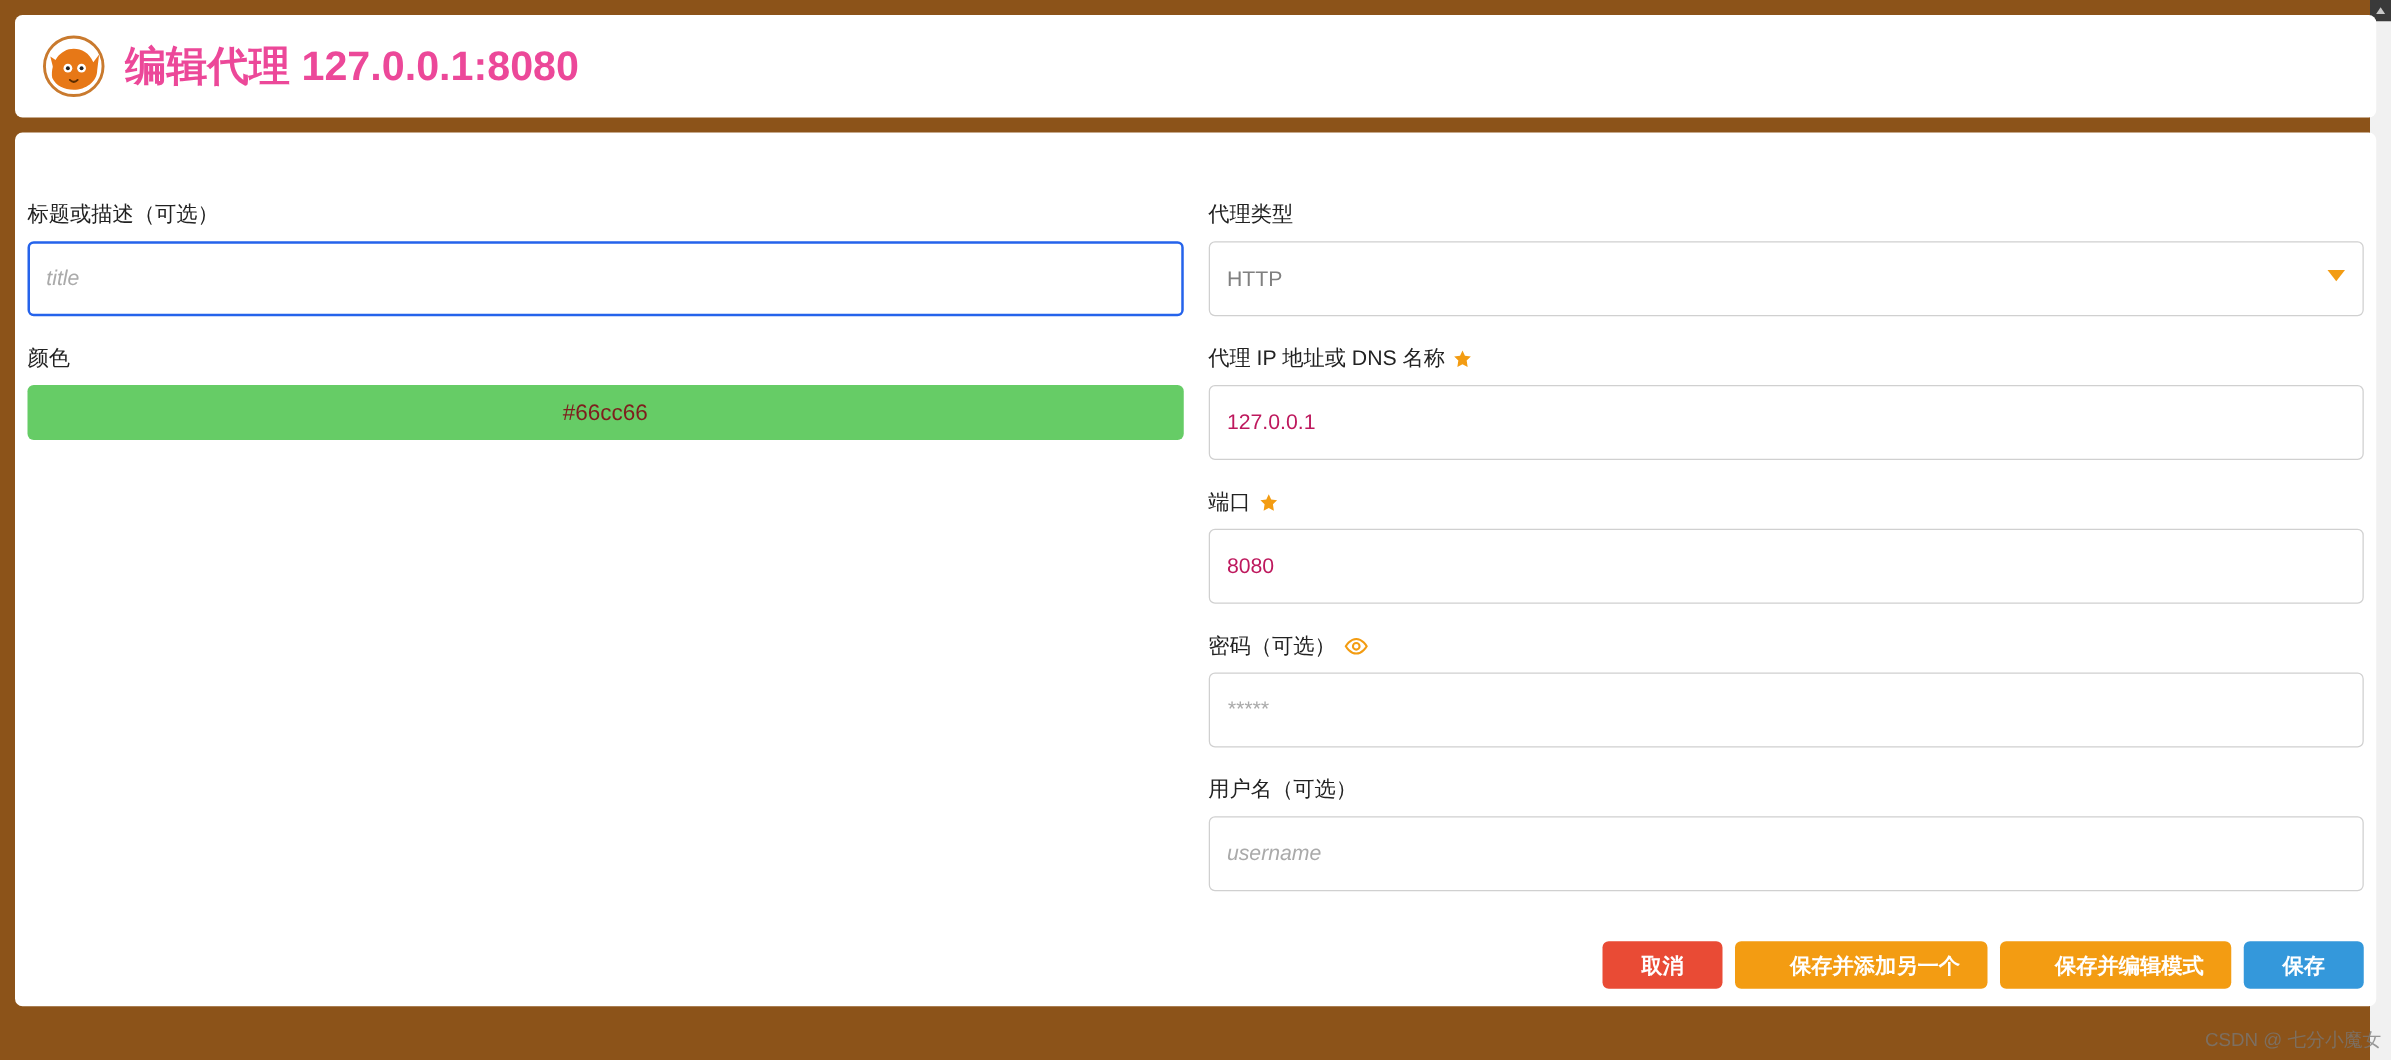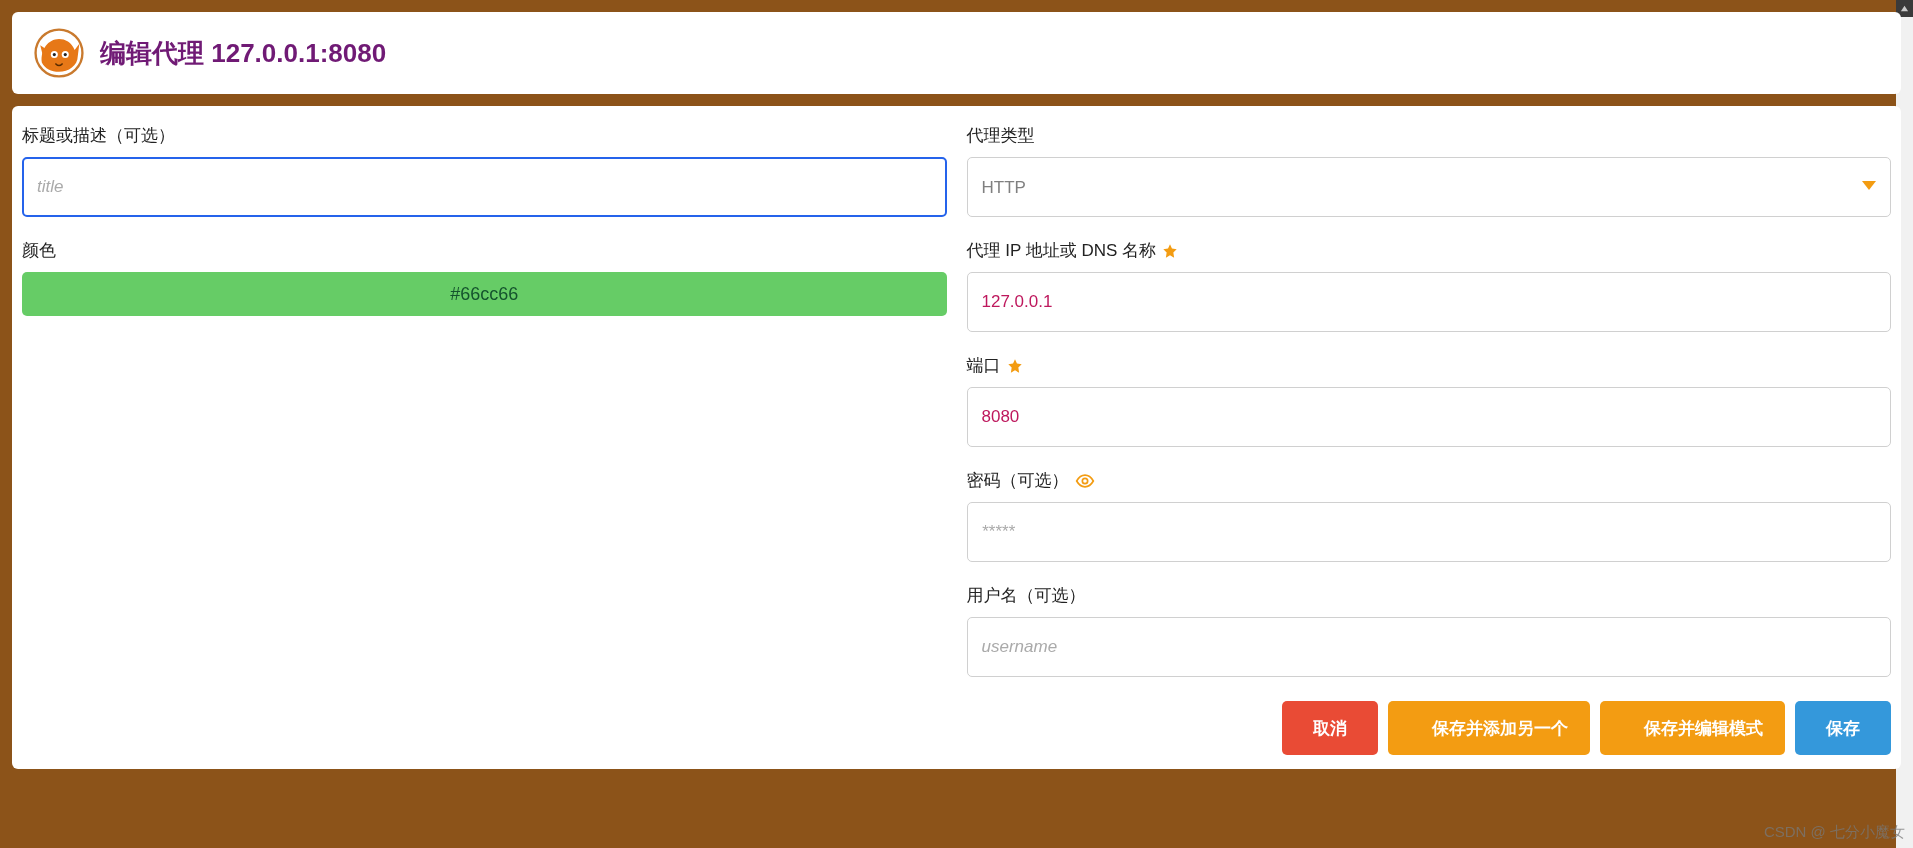--- a/index.html
+++ b/index.html
@@ -24,31 +24,32 @@
     align-items: center;
     padding: 16px 22px;
   }
   .fox-logo {
     width: 50px;
     height: 50px;
     margin-right: 16px;
     flex-shrink: 0;
   }
   .header-title {
-    font-size: 26px;
+    font-size: 33px;
     font-weight: 700;
-    color: #701a75;
+    color: #ec4899;
   }
   .form-panel {
     padding: 18px 10px 70px 10px;
     position: relative;
   }
   .columns {
     display: flex;
     gap: 20px;
+    margin-top: 36px;
   }
   .col {
     flex: 1;
     min-width: 0;
   }
   .field {
     margin-bottom: 22px;
   }
   .field-label {
     display: flex;
@@ -83,21 +84,21 @@
     color: #be185d;
   }
   .color-swatch {
     width: 100%;
     height: 44px;
     border-radius: 5px;
     display: flex;
     align-items: center;
     justify-content: center;
     font-size: 18px;
-    color: #14532d;
+    color: #7f1d1d;
     cursor: pointer;
   }
   .select-wrapper {
     position: relative;
   }
   .select-input {
     appearance: none;
     -webkit-appearance: none;
     color: #808080;
     cursor: pointer;
@@ -113,21 +114,21 @@
   .star-icon svg, .eye-icon svg { display: block; }
   .button-row {
     position: absolute;
     right: 10px;
     bottom: 14px;
     display: flex;
     gap: 10px;
   }
   .btn {
     min-width: 96px;
-    height: 54px;
+    height: 38px;
     border: none;
     border-radius: 5px;
     padding: 0 22px;
     font-size: 17px;
     font-weight: 700;
     color: #fff;
     cursor: pointer;
     white-space: nowrap;
   }
   .btn-cancel { background: #e94b35; }

